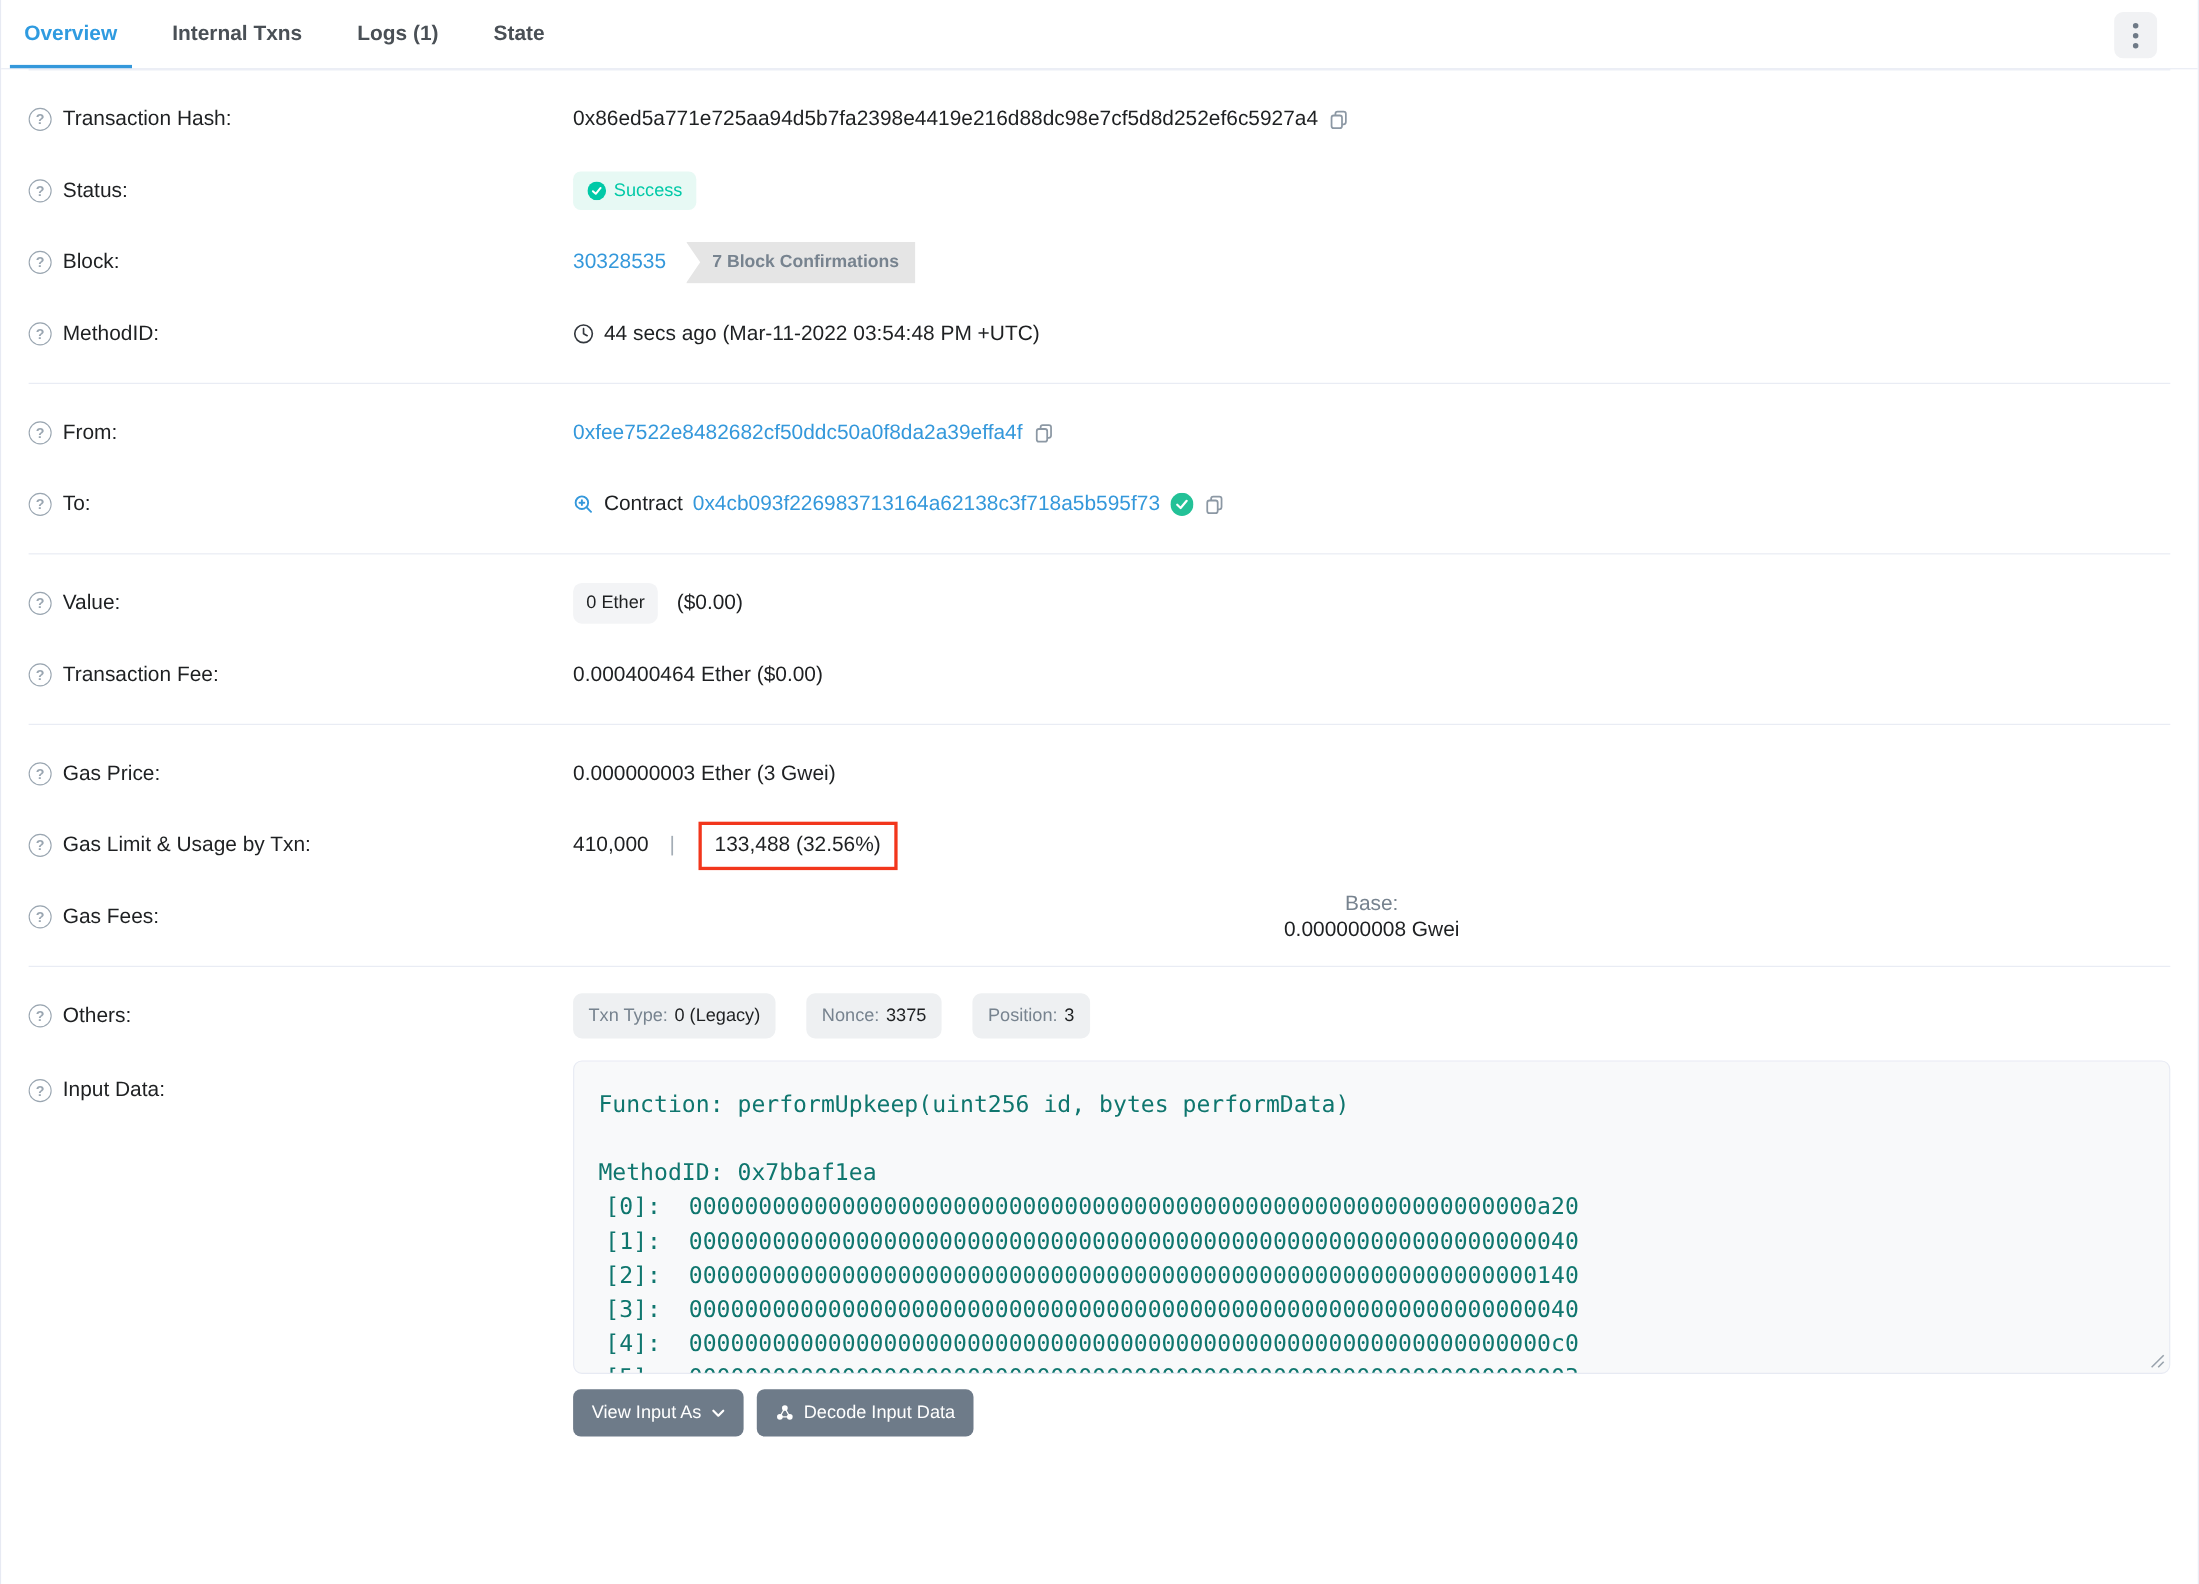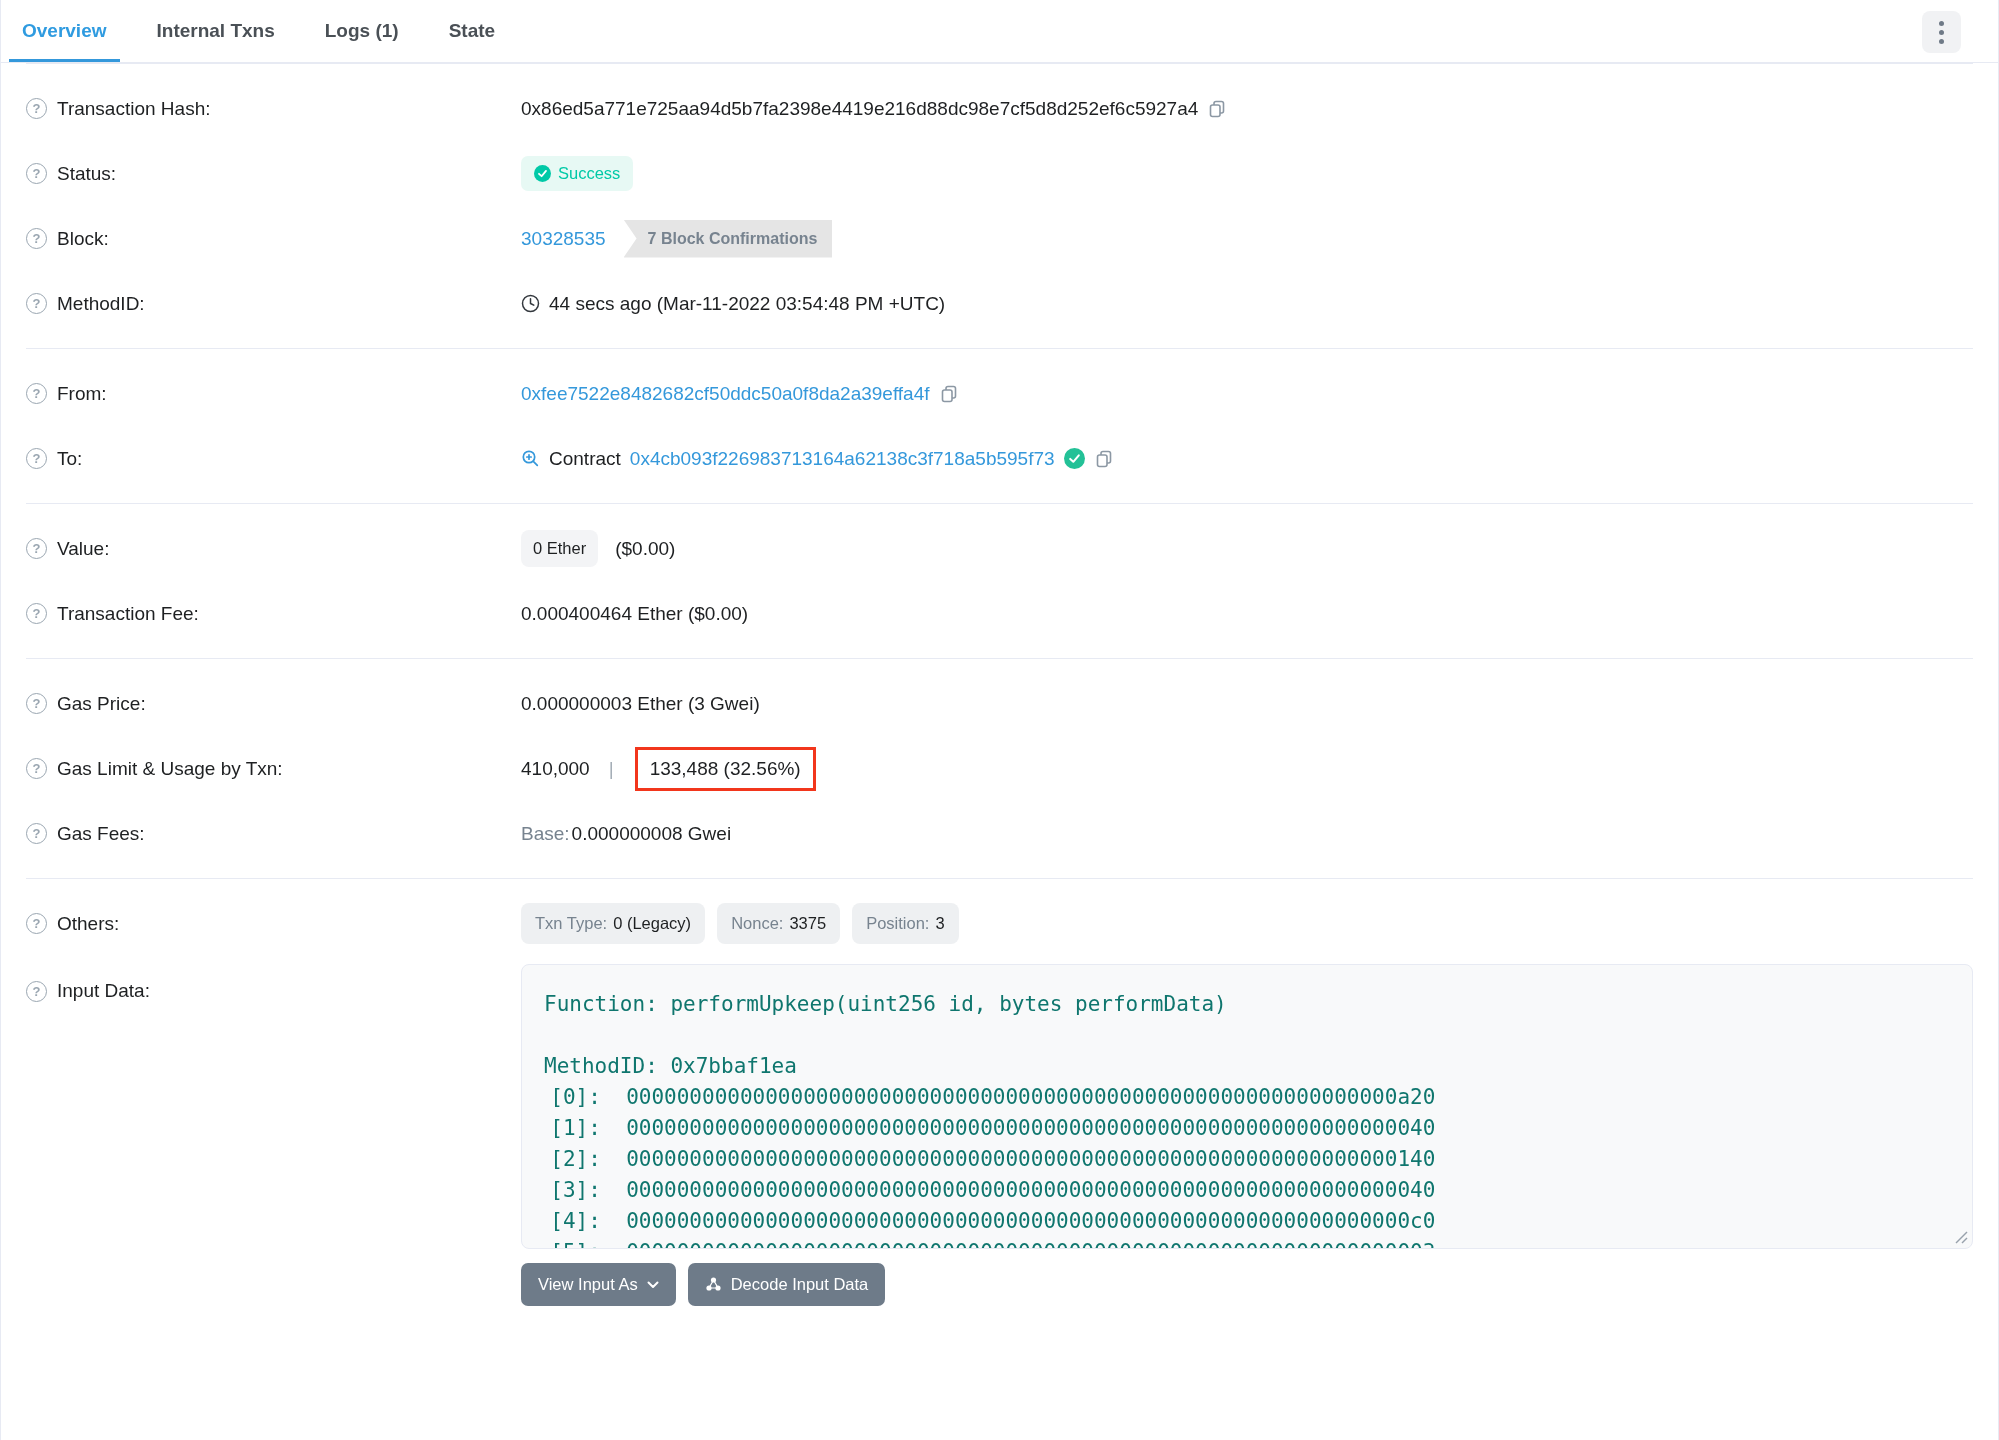--- a/index.html
+++ b/index.html
@@ -287,34 +287,34 @@
             <span>133,488 (32.56%)</span>
           </span>
         </div>
       </div>
 
       <div class="row">
         <div class="row-label">
           <span class="q-icon">?</span>
           <span>Gas Fees:</span>
         </div>
-        <div class="row-value" style="gap:2px;">
+        <div class="row-value" style="gap:2px;flex-direction:column;">
           <span class="muted">Base:</span>
           <span>0.000000008 Gwei</span>
         </div>
       </div>
     </section>
 
     <section>
       <div class="row">
         <div class="row-label">
           <span class="q-icon">?</span>
           <span>Others:</span>
         </div>
-        <div class="row-value" style="gap:0;text-align:right;">
+        <div class="row-value" style="gap:16px;text-align:right;">
           <span class="pill">
             <span class="k">Txn Type:</span>
             <span class="v">0 (Legacy)</span>
           </span>
           <span class="pill">
             <span class="k">Nonce:</span>
             <span class="v">3375</span>
           </span>
           <span class="pill">
             <span class="k">Position:</span>

